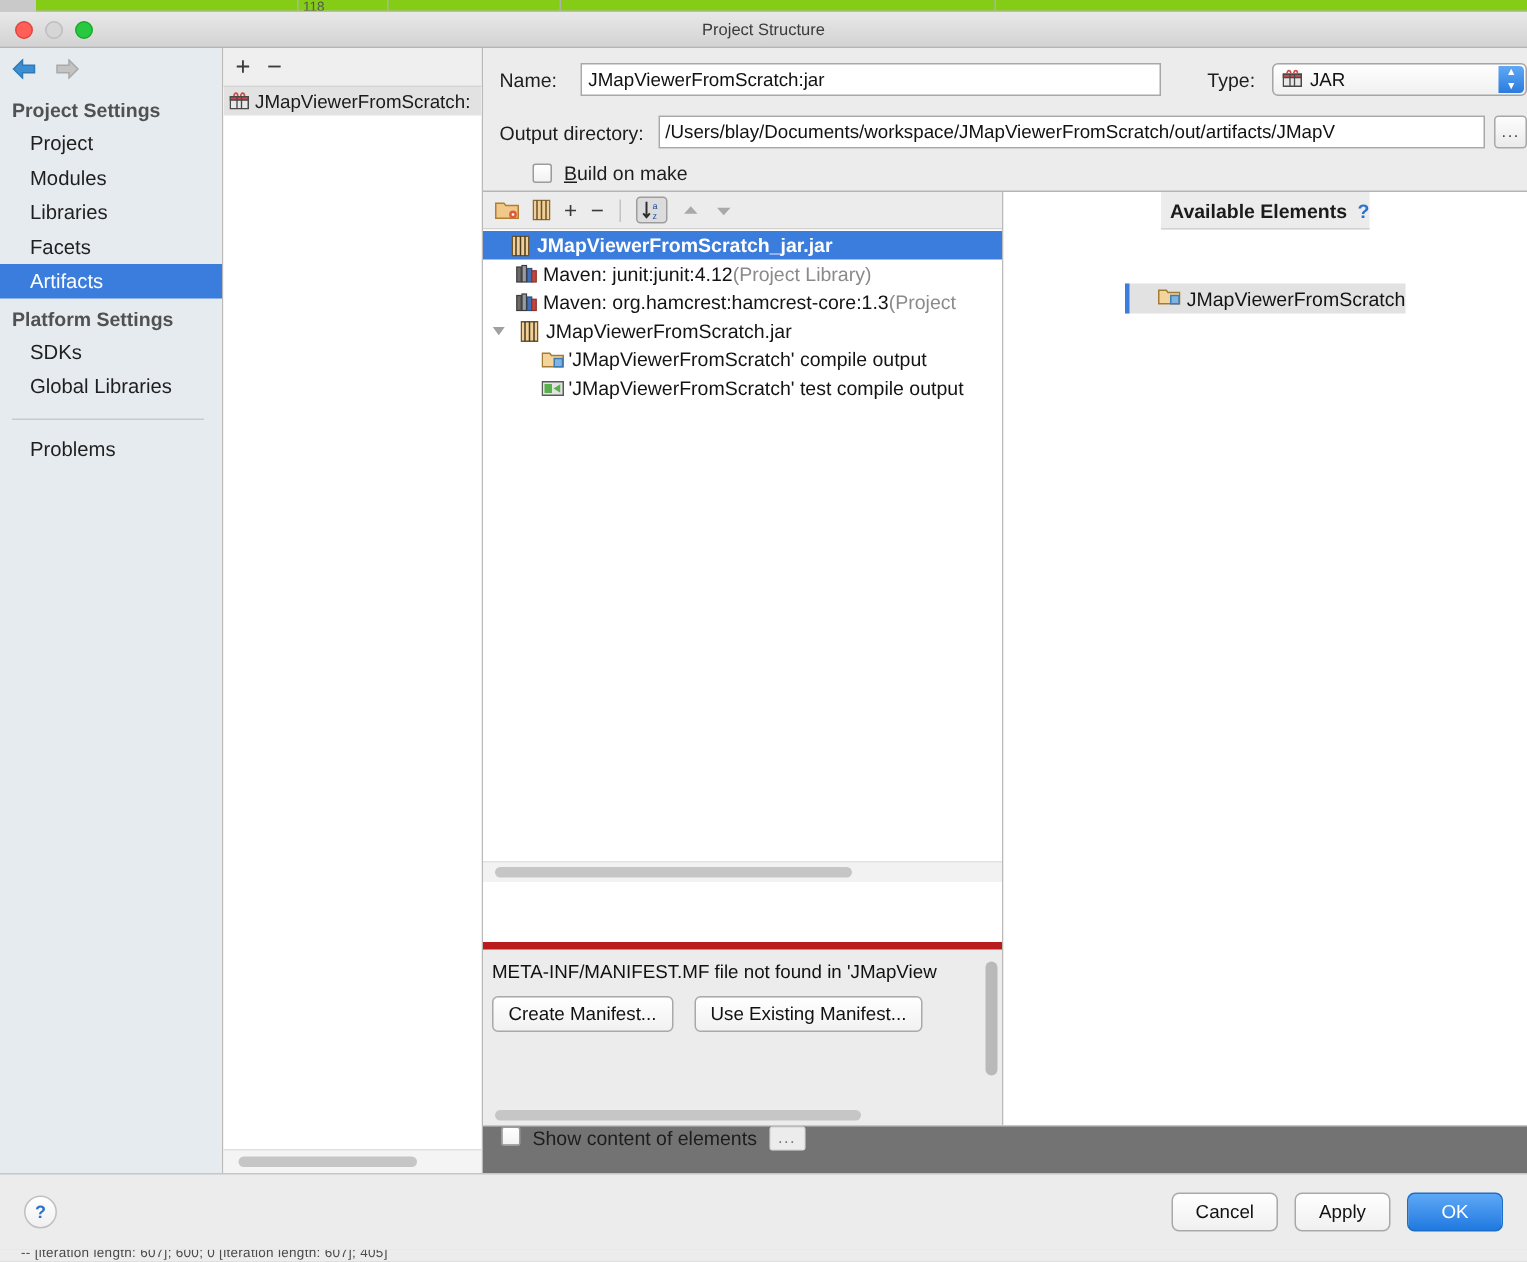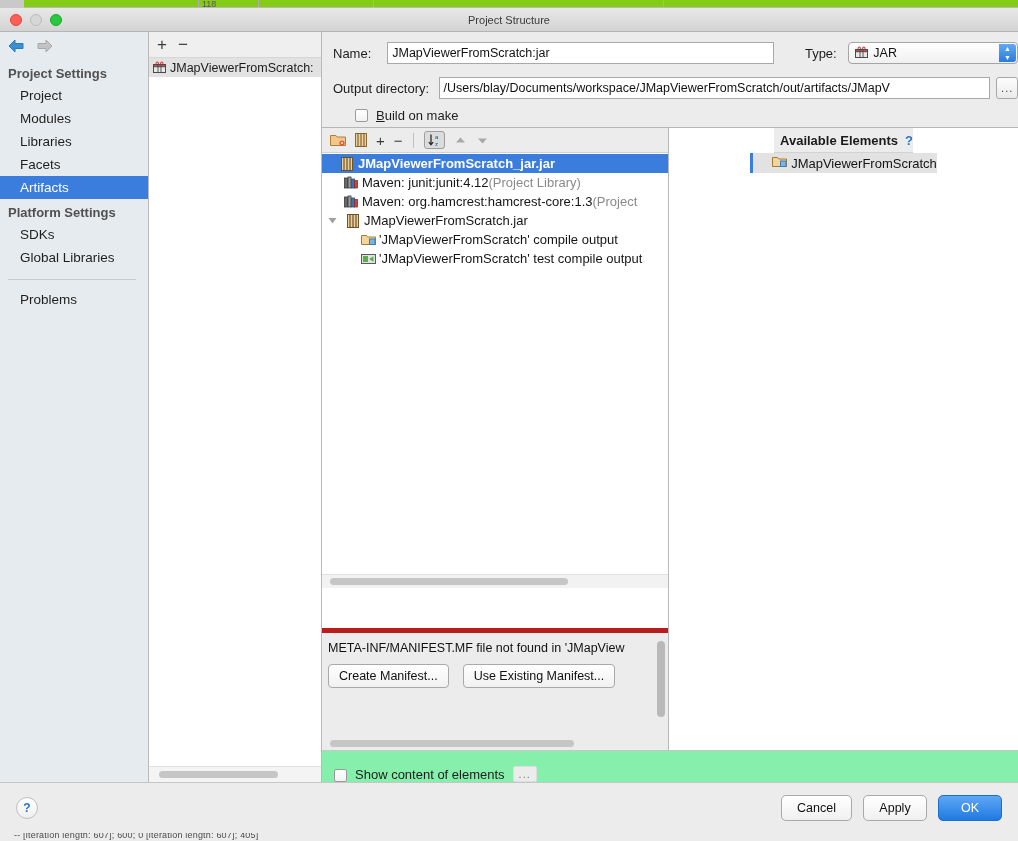--- a/index.html
+++ b/index.html
@@ -242,32 +242,32 @@
 
   
   #avail-pane { flex:1 1 auto; min-width:0; display:flex; flex-direction:column; background:#fff;align-items:center; }
   #avail-header {
     height:25px; flex:0 0 25px; background:#ececec;
     display:flex; align-items:center; gap:7px; padding-left:6px;
     border-bottom:1px solid #d2d2d2;
     font-size:13px; font-weight:bold; color:#1b1b1b;
   }
   .help-q { color:#2b72c9; font-weight:bold; font-size:13px; }
-  #avail-list { flex:1 1 auto; background:#fff; }
+  #avail-list { flex:1 1 auto; background:#fff;margin-top:36px; }
   .arow {
     display:flex; align-items:center; height:20px;
     font-size:13px; color:#141414; background:#e2e2e2;
     padding-left:22px; gap:4px; position:relative;
   }
   .arow .leftbar { position:absolute; left:0; top:0; bottom:0; width:3px; background:#3b7ddd; }
 
   
   #detail-bottom {
-    flex:0 0 32px; background:#86efac; border-top:1px solid #c6c6c6;
-    display:flex; align-items:flex-end; padding-left:12px; gap:8px;
+    flex:0 0 32px; background:#737373; border-top:1px solid #c6c6c6;
+    display:flex; align-items:flex-start; padding-left:12px; gap:8px;
   }
   #detail-bottom .dots {
     border:1px solid #ddd; background:#ececec; border-radius:2px;
     font-size:11px; color:#777; padding:1px 5px; letter-spacing:1px;
   }
 
   
   #footer {
     flex:0 0 51px; background:#ececec;
     border-top:1px solid #c6c6c6;

